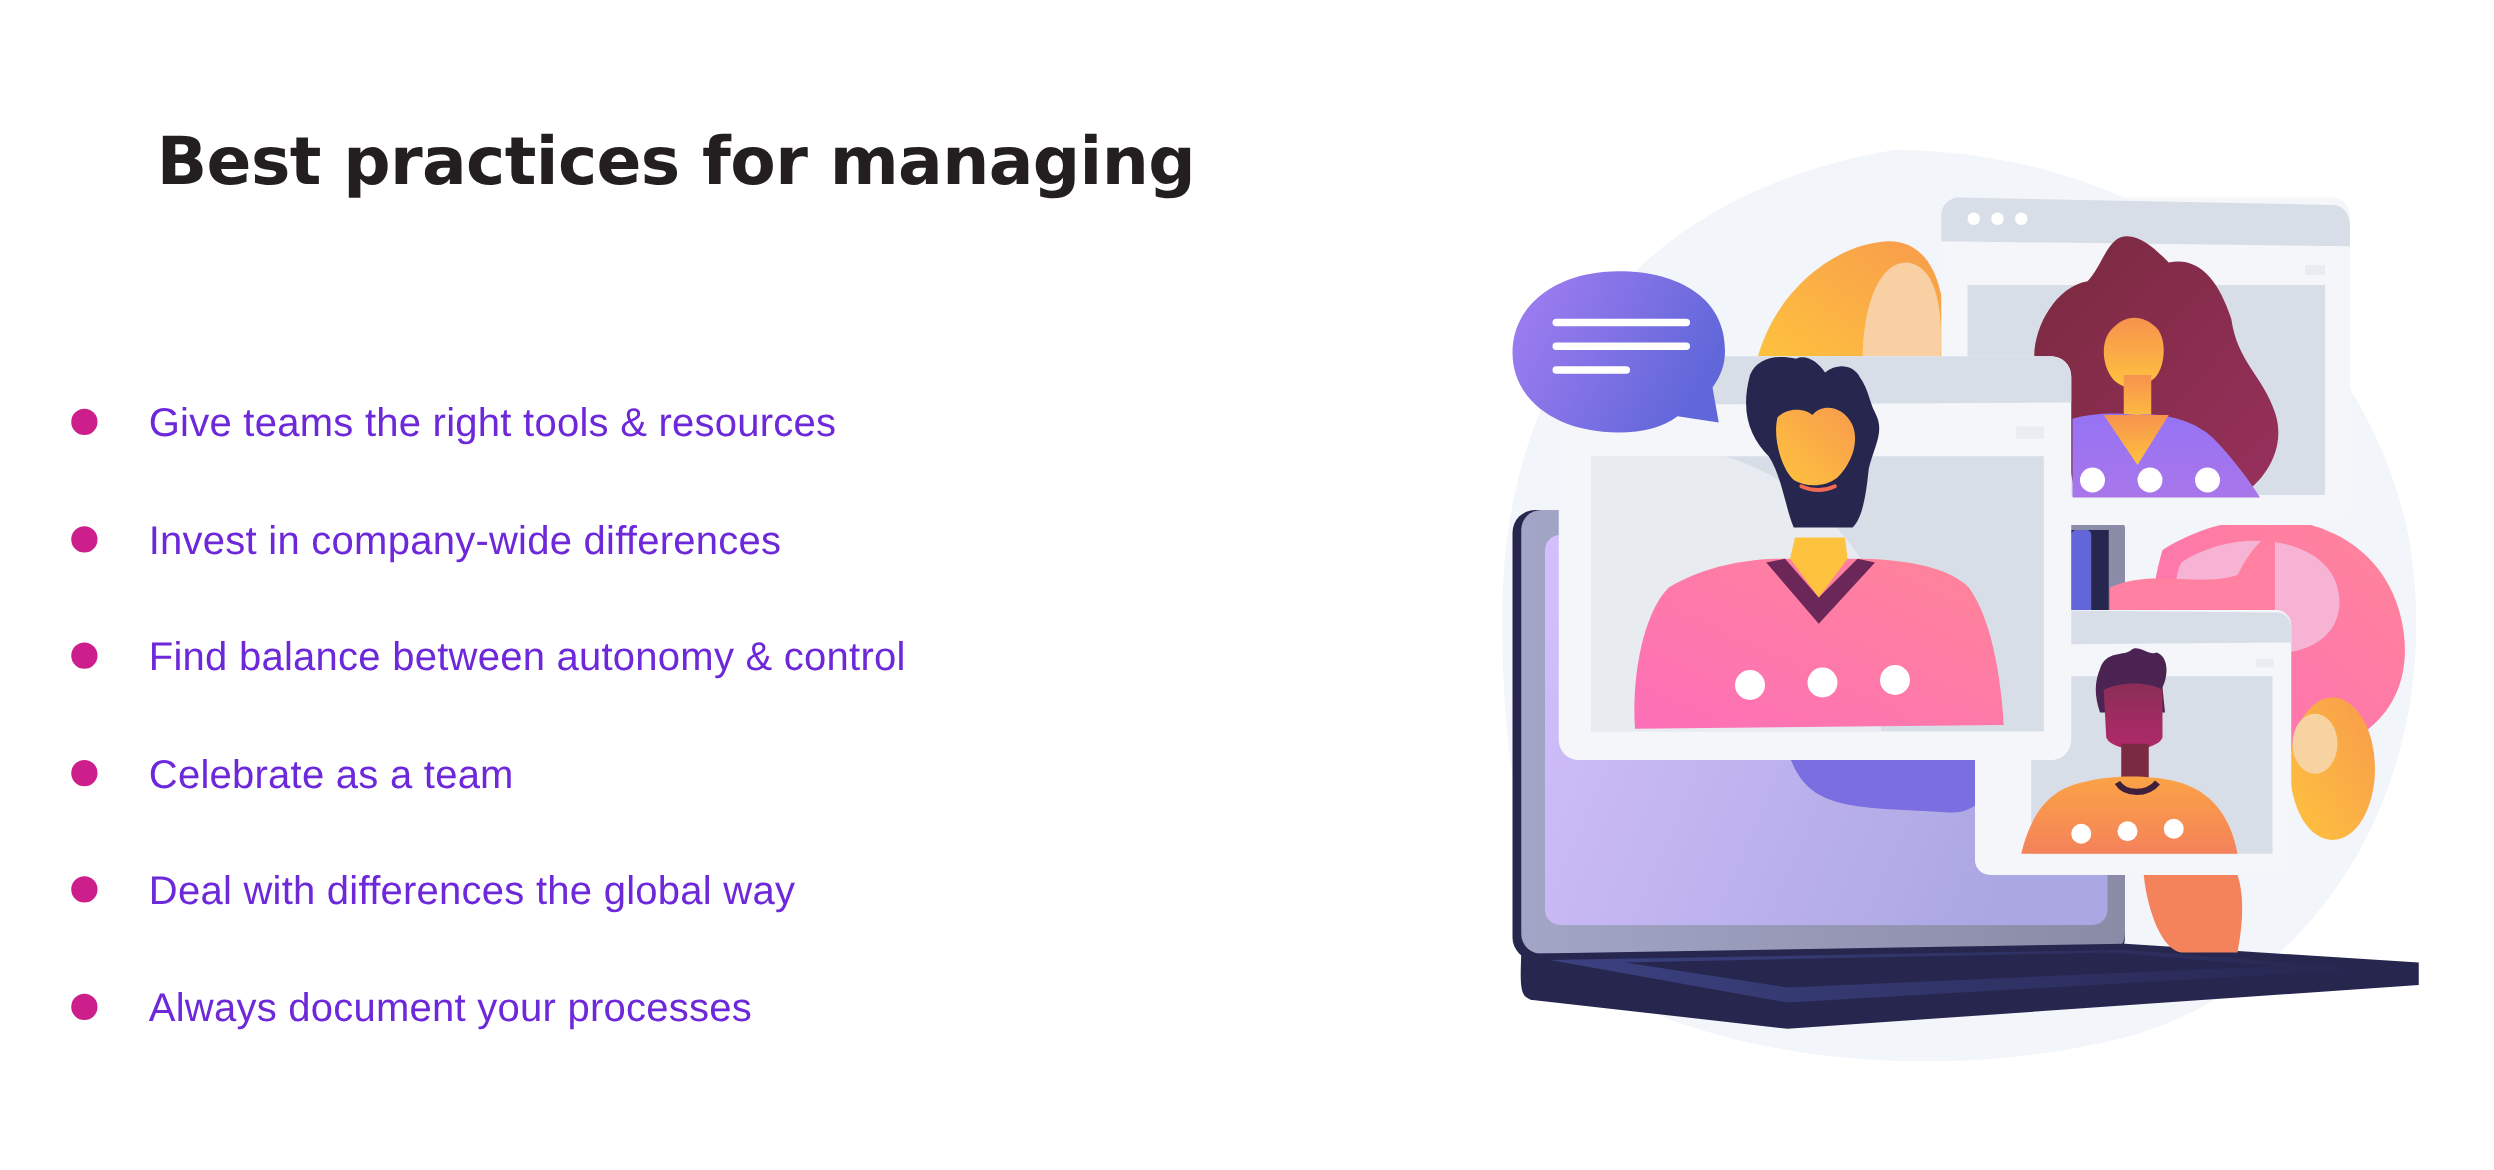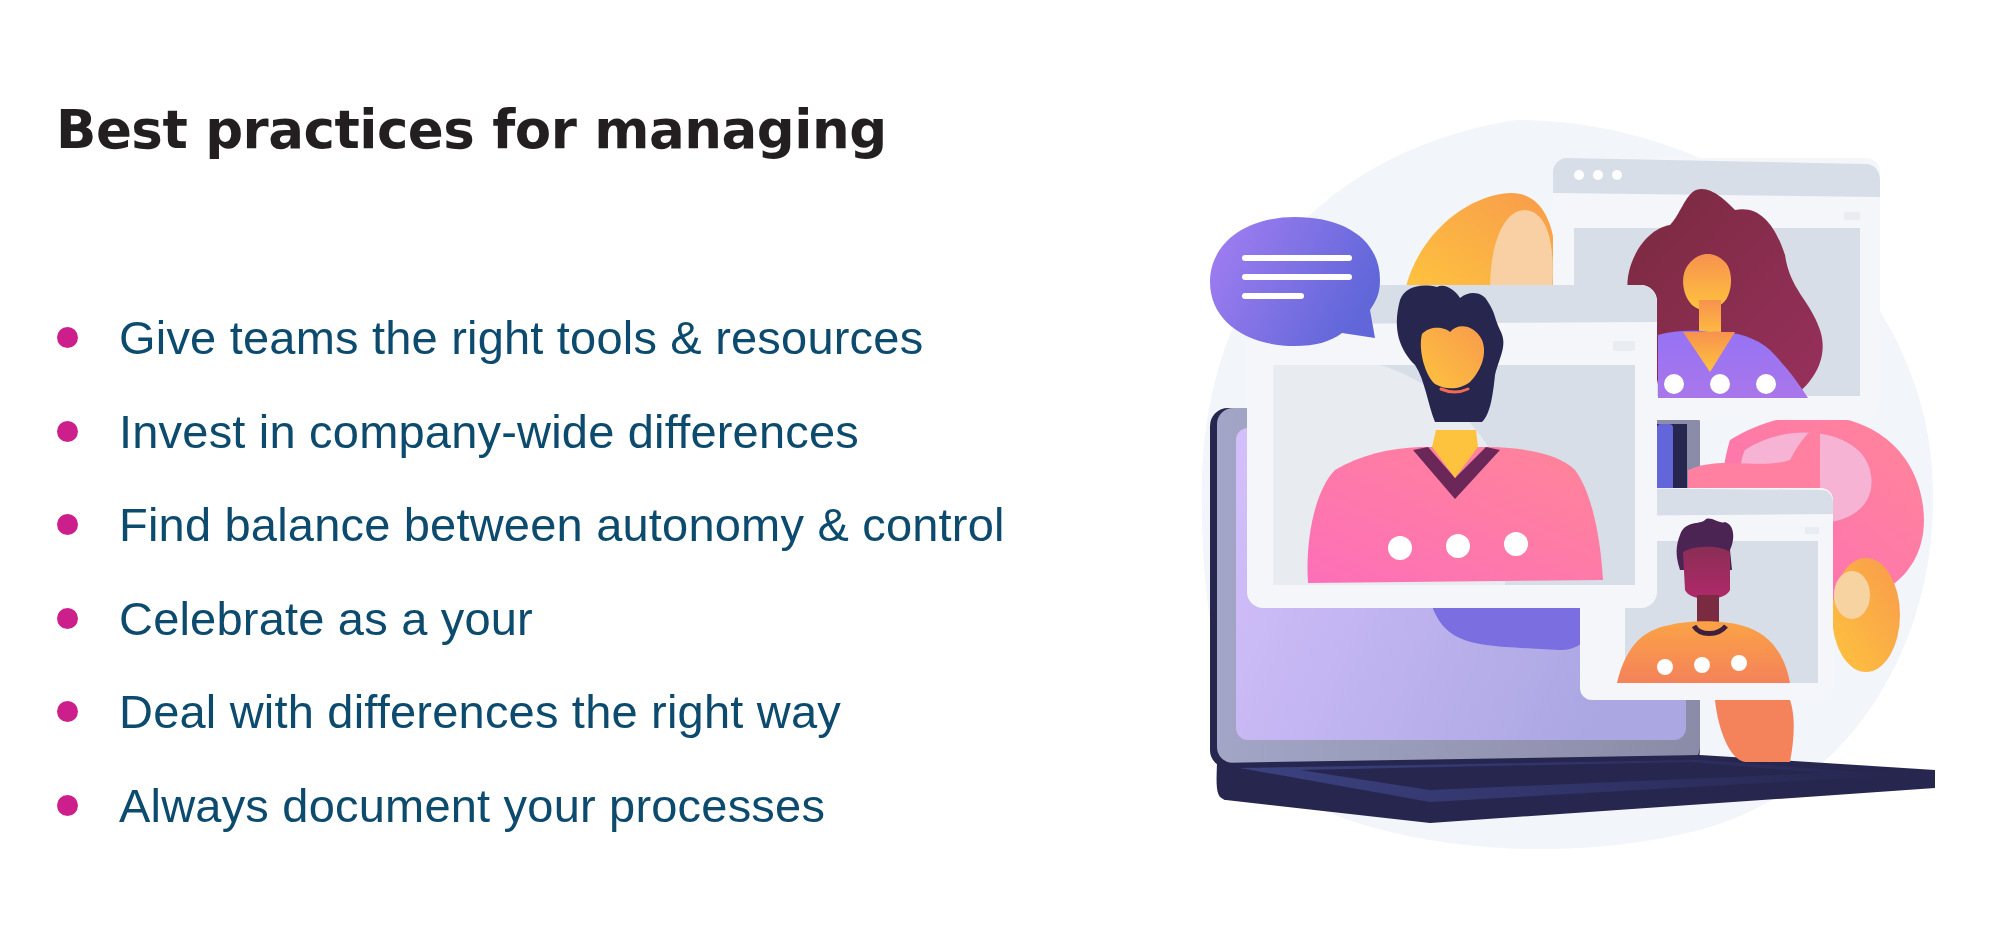--- a/index.html
+++ b/index.html
@@ -4,33 +4,33 @@
   <style>
     html, body { margin: 0; padding: 0; background: #ffffff; }
     body { width: 1995px; height: 936px; position: relative; overflow: hidden;
            font-family: "Liberation Sans", "DejaVu Sans", sans-serif; color: #231f20; }
     .title {
       position: absolute; left: 56px; top: 96px; margin: 0;
       font-family: "DejaVu Sans", "Liberation Sans", sans-serif;
       font-weight: bold; font-size: 53px; line-height: 68px; letter-spacing: -0.5px;
       color: #231f20; width: 900px;
     }
-    .title span { display: block; }
+    .title span { display: block; text-align: right; }
     .bullets { position: absolute; left: 56px; top: 310px; margin: 0; padding: 0; list-style: none; }
     .bullet-item {
       position: relative; height: 93.5px; display: flex; align-items: flex-start;
     }
     .bullet-dot {
       position: absolute; left: 1px; top: 17px; width: 21px; height: 21px;
       border-radius: 50%; background: #cd1f8c;
     }
     .bullet-text {
       position: absolute; left: 63px; top: 0px; white-space: nowrap;
       font-family: "Liberation Sans", "DejaVu Sans", sans-serif;
-      font-size: 47px; line-height: 56px; color: #0c4a6e; letter-spacing: 0.2px;
+      font-size: 32px; line-height: 56px; color: #6d28d9; letter-spacing: 0.2px;
     }
     .illustration { position: absolute; left: 0; top: 0; width: 1995px; height: 936px; pointer-events: none; }
   </style>
 </head>
 <body>
 
 <h1 class="title">
   <span>Best practices for managing</span>
 </h1>
 
@@ -42,25 +42,25 @@
   <li class="bullet-item">
     <span class="bullet-dot"></span>
     <span class="bullet-text">Invest in company-wide differences</span>
   </li>
   <li class="bullet-item">
     <span class="bullet-dot"></span>
     <span class="bullet-text">Find balance between autonomy &amp; control</span>
   </li>
   <li class="bullet-item">
     <span class="bullet-dot"></span>
-    <span class="bullet-text">Celebrate as a your</span>
-  </li>
-  <li class="bullet-item">
-    <span class="bullet-dot"></span>
-    <span class="bullet-text">Deal with differences the right way</span>
+    <span class="bullet-text">Celebrate as a team</span>
+  </li>
+  <li class="bullet-item">
+    <span class="bullet-dot"></span>
+    <span class="bullet-text">Deal with differences the global way</span>
   </li>
   <li class="bullet-item">
     <span class="bullet-dot"></span>
     <span class="bullet-text">Always document your processes</span>
   </li>
 </ul>
 
 <svg class="illustration" viewBox="0 0 1995 936" xmlns="http://www.w3.org/2000/svg">
   <defs>
     <linearGradient id="gBubble" x1="0" y1="0" x2="1" y2="0.4">

